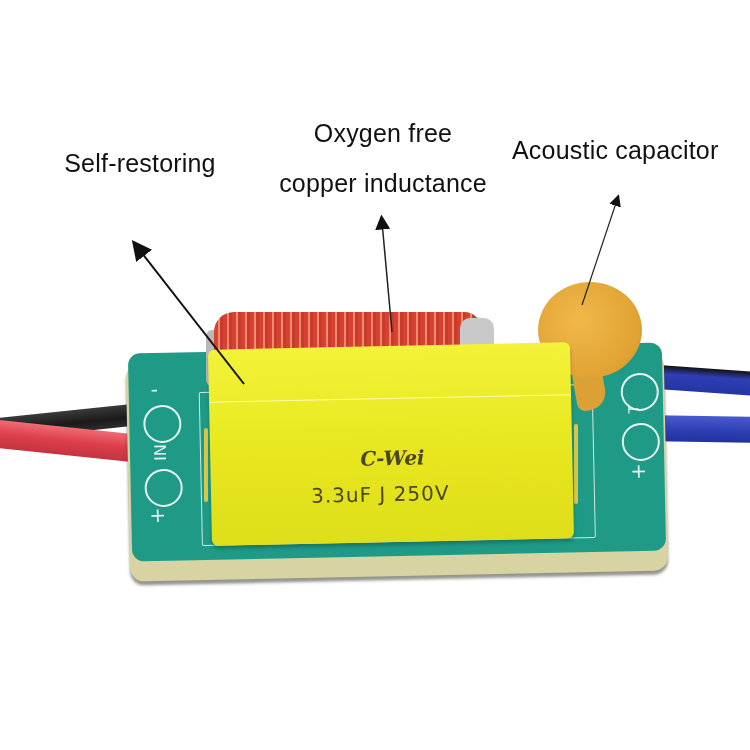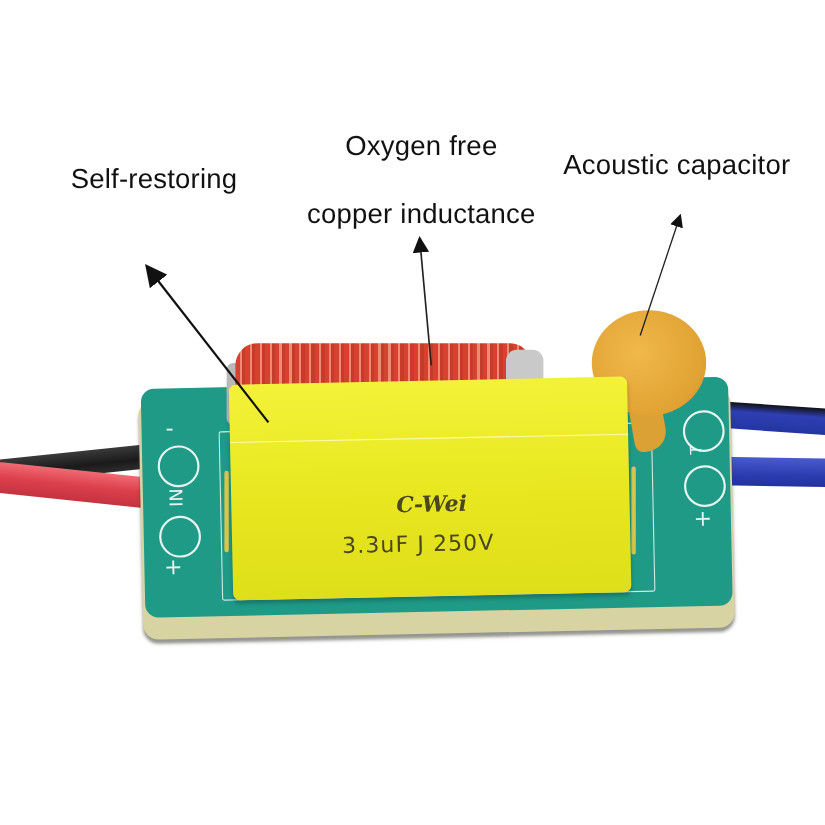--- a/index.html
+++ b/index.html
@@ -91,21 +91,21 @@
   .lead { position: absolute; width: 4px; background: #d8c64a; border-radius: 2px; }
 </style>
 </head>
 <body>
 
 <div class="label" id="lbl-sheet">
   <div>Self-restoring</div>
 </div>
 <div class="label" id="lbl-inductance">
   <div>Oxygen free</div>
-  <div style="margin-top:32px;">copper inductance</div>
+  <div style="margin-top:20px;">copper inductance</div>
 </div>
 <div class="label" id="lbl-capacitor">
   <div>Acoustic capacitor</div>
 </div>
 
 <div class="wire wire-black"></div>
 <div class="wire wire-red"></div>
 <div class="wire wire-blue1"></div>
 <div class="wire wire-blue2"></div>
 

